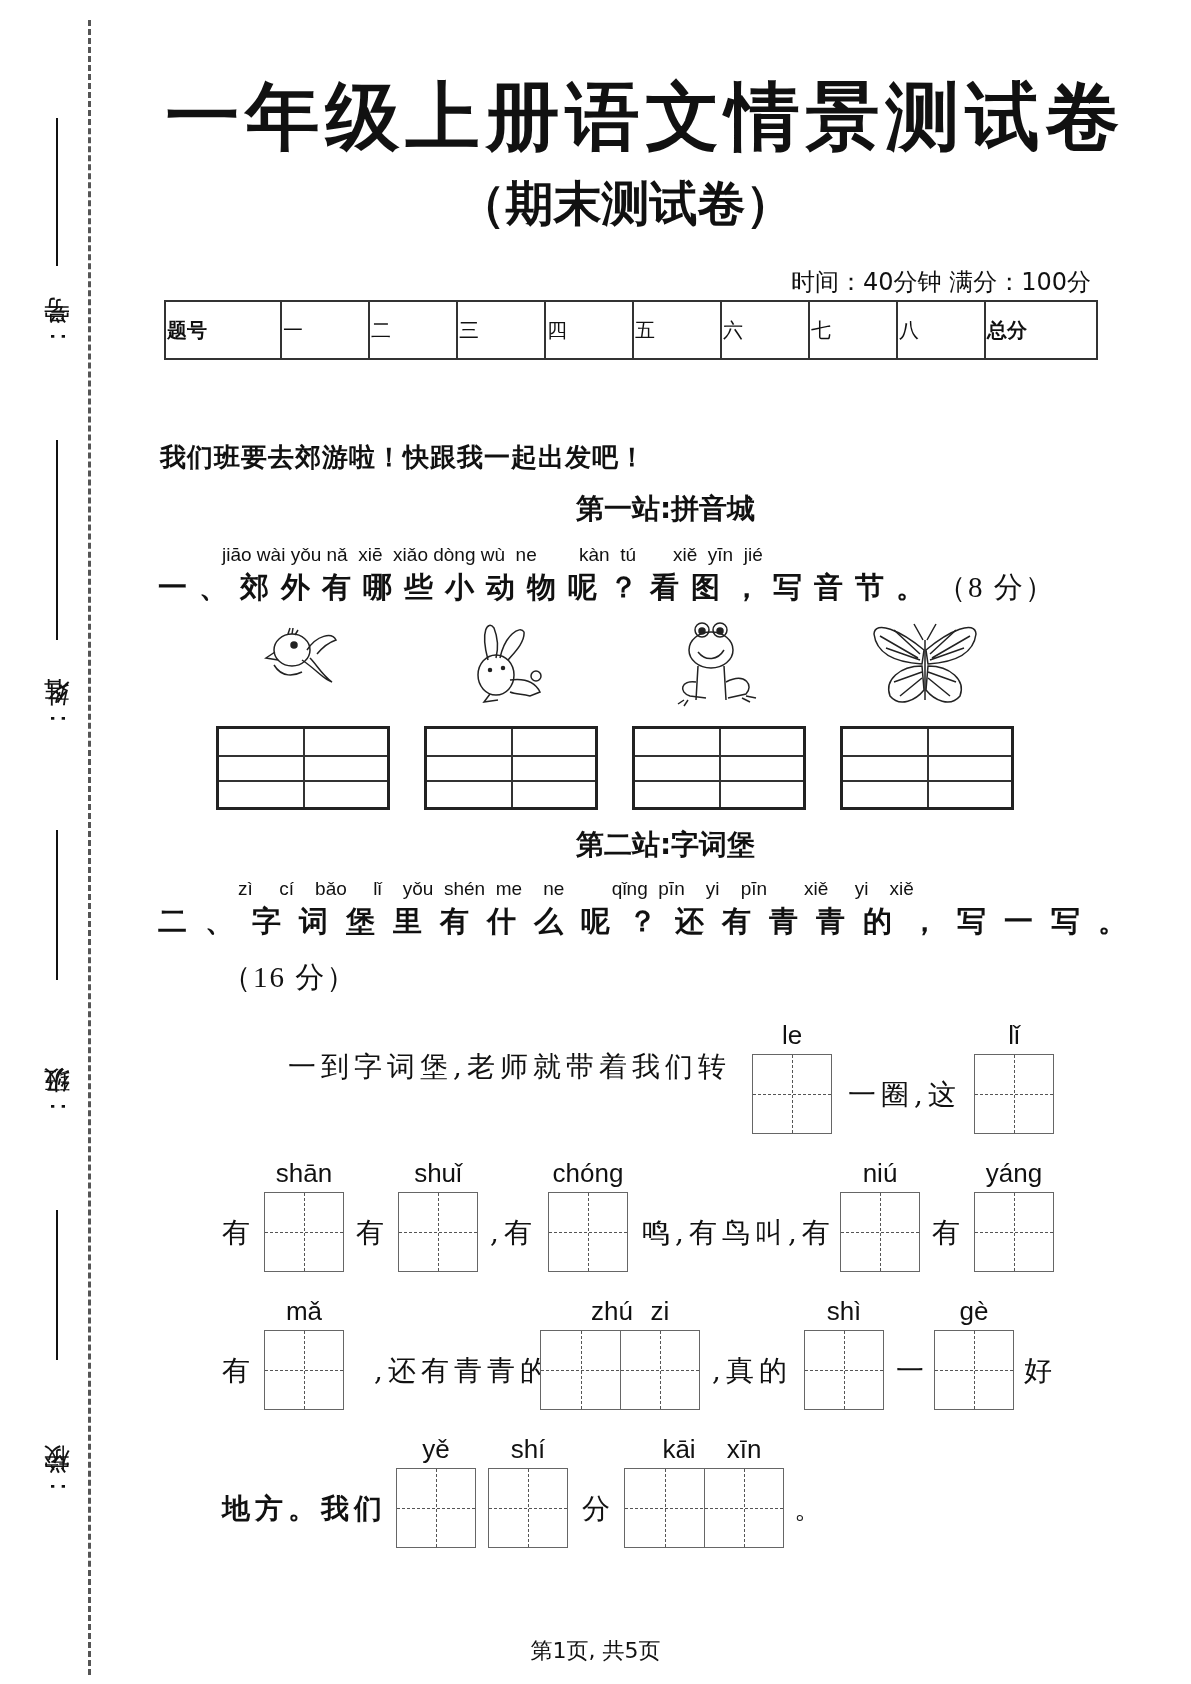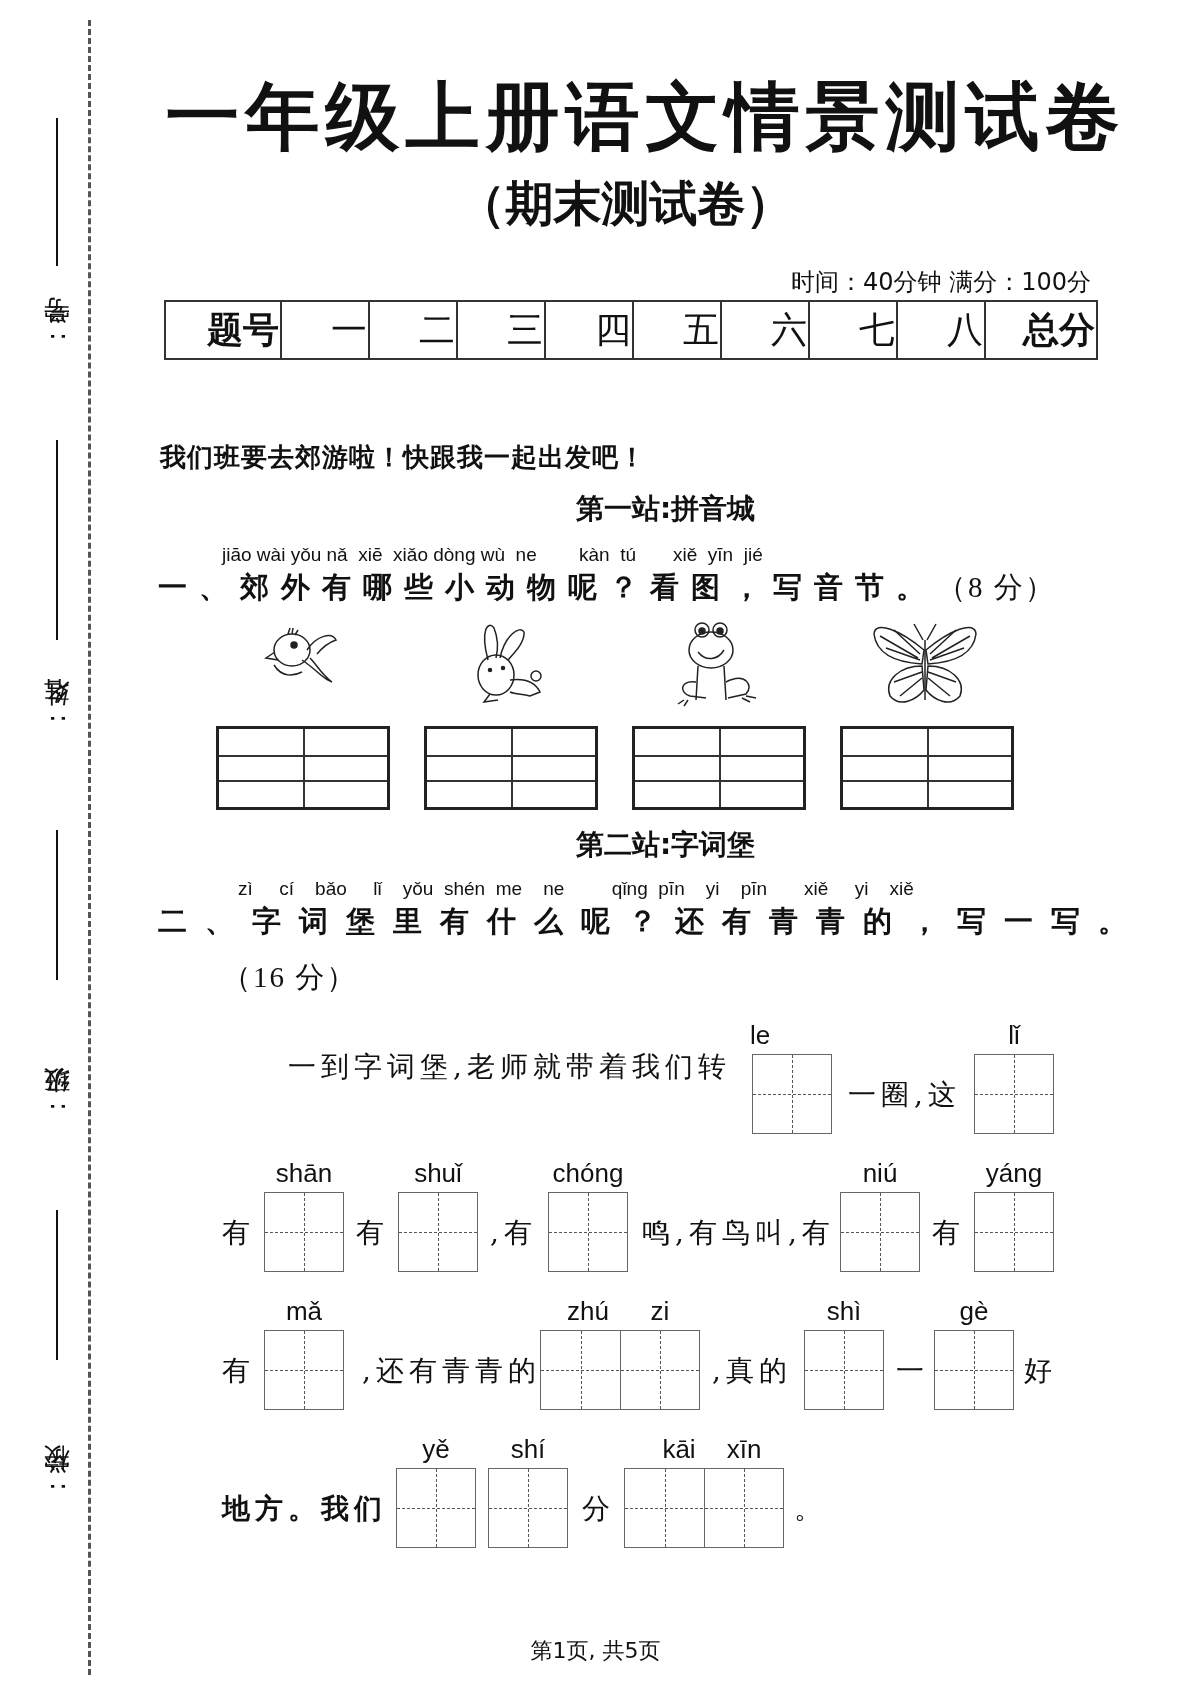--- a/index.html
+++ b/index.html
@@ -9,21 +9,21 @@
   
   .cut-line { position:absolute; left:88px; top:20px; height:1655px; width:0; border-left:3px dashed #555; }
   .binding-rule { position:absolute; left:56px; width:0; border-left:2px solid #111; }
   .binding-label { position:absolute; left:40px; width:40px; font-size:26px; writing-mode:vertical-rl; transform:rotate(180deg); letter-spacing:2px; line-height:32px; text-align:center; }
 
   .title { left:0; width:1191px; top:68px; text-align:center; font-size:74px; font-weight:bold; letter-spacing:6px; padding-left:100px; box-sizing:border-box; }
   .subtitle { left:0; width:1191px; top:172px; text-align:center; font-size:48px; font-weight:bold; padding-left:60px; box-sizing:border-box; }
   .meta { right:100px; top:266px; font-size:24px; }
 
   table.score { position:absolute; left:164px; top:300px; width:934px; border-collapse:collapse; font-family:"DejaVu Sans",sans-serif; }
-  table.score td { border:2px solid #333; text-align:right; font-size:36px; height:54px;margin-left:40px; }
+  table.score td { border:2px solid #333; text-align:left; font-size:20px; height:54px;margin-left:40px; }
   table.score td.head { font-weight:bold; }
   table.score td.num { font-family:"DejaVu Serif",serif; font-weight:normal; }
 
   .intro { left:160px; top:440px; font-size:26px; font-weight:bold; letter-spacing:1px; }
   .station { left:0; width:1191px; text-align:center; font-size:28px; font-weight:bold; padding-left:140px; box-sizing:border-box; }
 
   .pinyin { font-size:19px; font-family:"Liberation Sans",sans-serif; }
   .q-line { font-size:29px; font-weight:bold; letter-spacing:12px; }
   .pts { font-family:"Liberation Serif",serif; font-weight:normal; letter-spacing:2px; font-size:29px; }
 
@@ -156,21 +156,21 @@
   </div>
 
 <div class="abs station" style="top:826px;">第二站:字词堡</div>
 <div class="abs pinyin" style="left:238px; top:878px; white-space:pre;">zì     cí    bǎo     lǐ    yǒu  shén  me    ne         qǐng  pīn    yi    pīn       xiě     yi    xiě</div>
 <div class="abs q-line" style="left:158px; top:902px; letter-spacing:18px;">
   <span>二、</span><span>字词堡里有什么呢？还有青青的，写一写。</span>
 </div>
 <div class="abs pts" style="left:222px; top:958px;">（16 分）</div>
 
 <div class="text-run" style="left:288px; top:1048px;">一到字词堡,老师就带着我们转</div>
-<div class="py-over" style="left:720px; top:1020px;">le</div>
+<div class="py-over" style="left:752px; top:1020px;">le</div>
 <div class="tzg" style="left:752px; top:1054px;"></div>
 <div class="text-run" style="left:848px; top:1076px;">一圈,这</div>
 <div class="py-over" style="left:974px; top:1020px;">lǐ</div>
 <div class="tzg" style="left:974px; top:1054px;"></div>
 
 <div class="text-run" style="left:222px; top:1214px;">有</div>
 <div class="py-over" style="left:264px; top:1158px;">shān</div>
 <div class="tzg" style="left:264px; top:1192px;"></div>
 <div class="text-run" style="left:356px; top:1214px;">有</div>
 <div class="py-over" style="left:398px; top:1158px;">shuǐ</div>
@@ -181,22 +181,22 @@
 <div class="text-run" style="left:642px; top:1214px;">鸣,有鸟叫,有</div>
 <div class="py-over" style="left:840px; top:1158px;">niú</div>
 <div class="tzg" style="left:840px; top:1192px;"></div>
 <div class="text-run" style="left:932px; top:1214px;">有</div>
 <div class="py-over" style="left:974px; top:1158px;">yáng</div>
 <div class="tzg" style="left:974px; top:1192px;"></div>
 
 <div class="text-run" style="left:222px; top:1352px;">有</div>
 <div class="py-over" style="left:264px; top:1296px;">mǎ</div>
 <div class="tzg" style="left:264px; top:1330px;"></div>
-<div class="text-run" style="left:362px; top:1352px;">,还有青青的</div>
-<div class="py-over" style="left:548px; top:1296px;">zhú</div>
+<div class="text-run" style="left:374px; top:1352px;">,还有青青的</div>
+<div class="py-over" style="left:572px; top:1296px;">zhú</div>
 <div class="py-over" style="left:620px; top:1296px;">zi</div>
 <div class="tzg wide" style="left:540px; top:1330px;">
     <div class="mid"></div>
     <div class="v2"></div>
   </div>
 <div class="text-run" style="left:712px; top:1352px;">,真的</div>
 <div class="py-over" style="left:804px; top:1296px;">shì</div>
 <div class="tzg" style="left:804px; top:1330px;"></div>
 <div class="text-run" style="left:896px; top:1352px;">一</div>
 <div class="py-over" style="left:934px; top:1296px;">gè</div>

